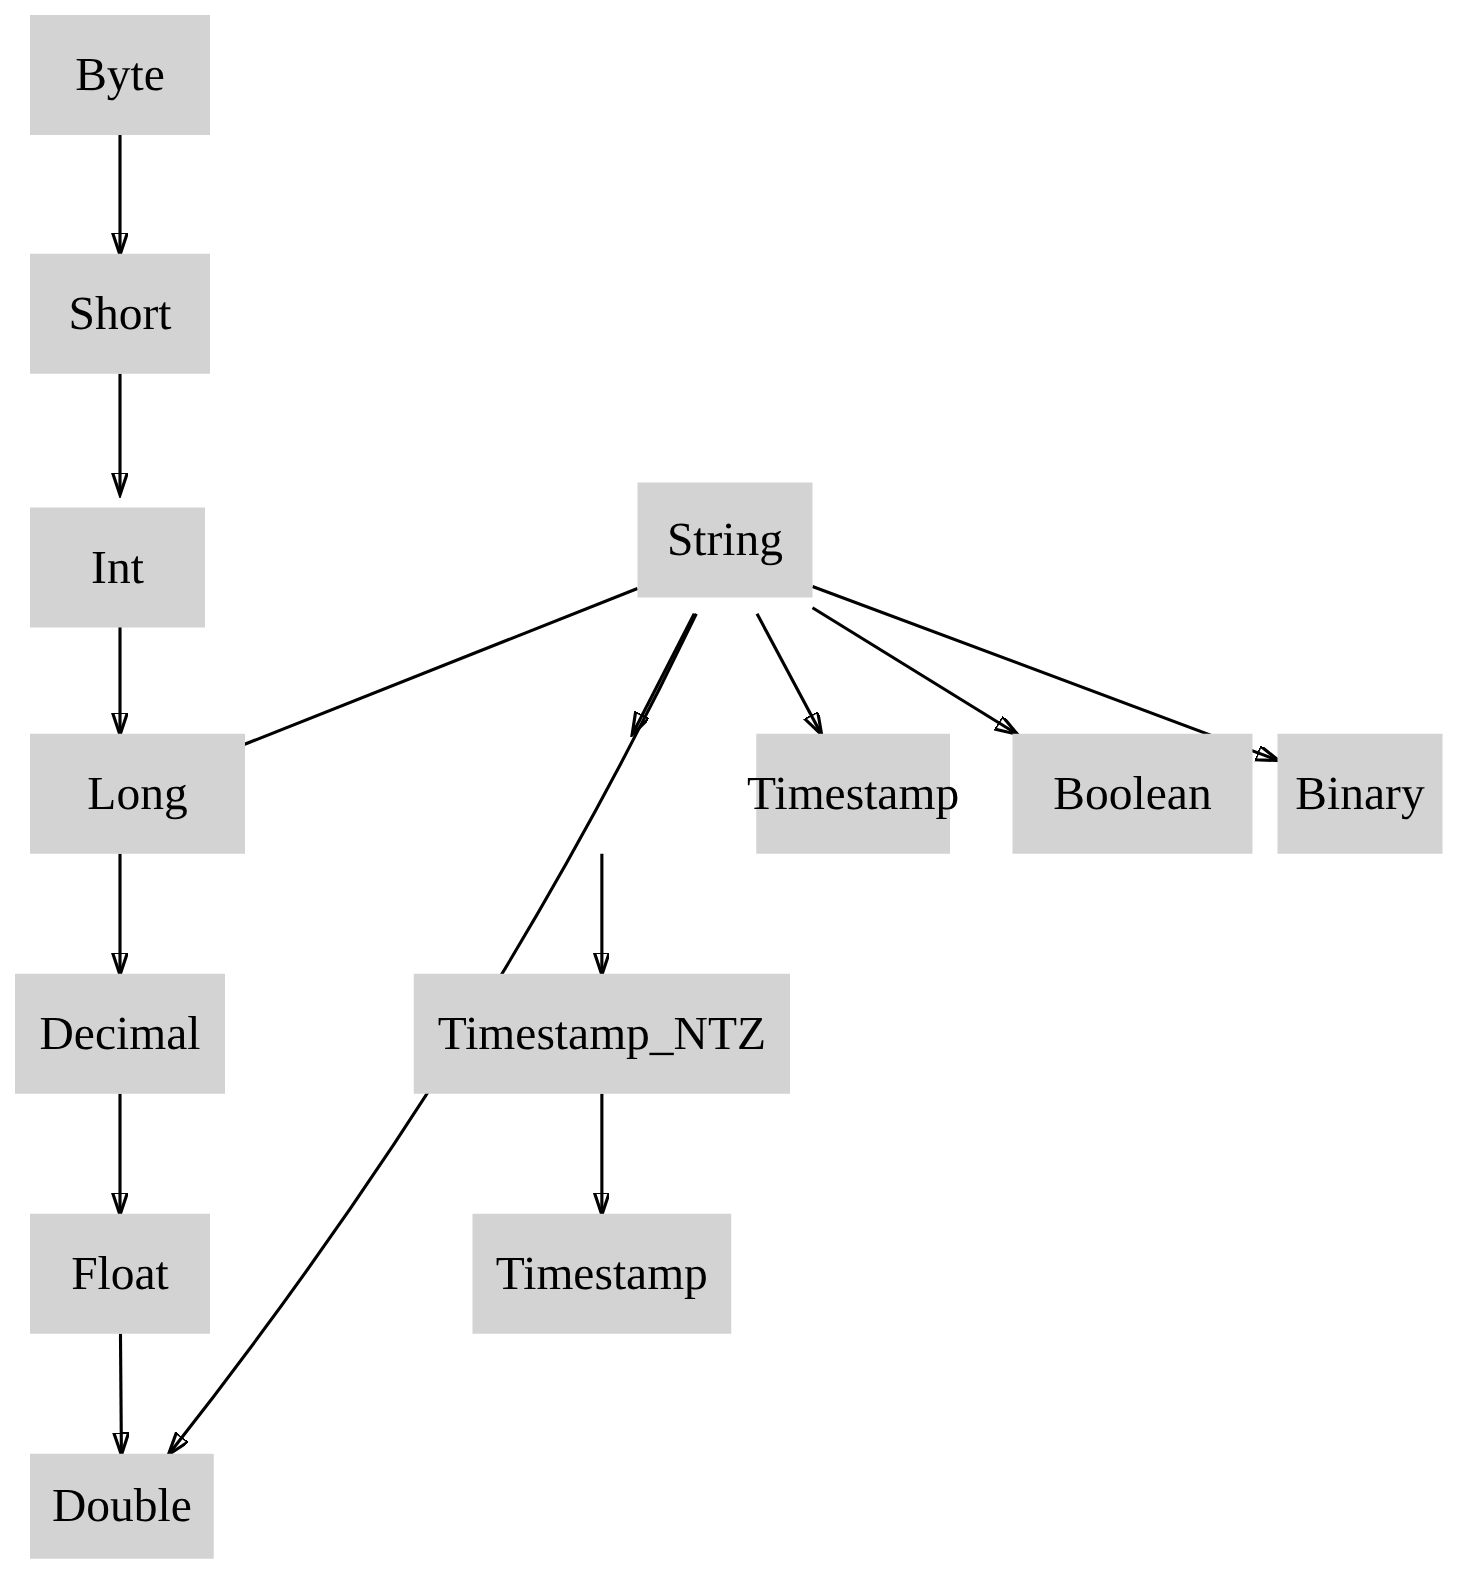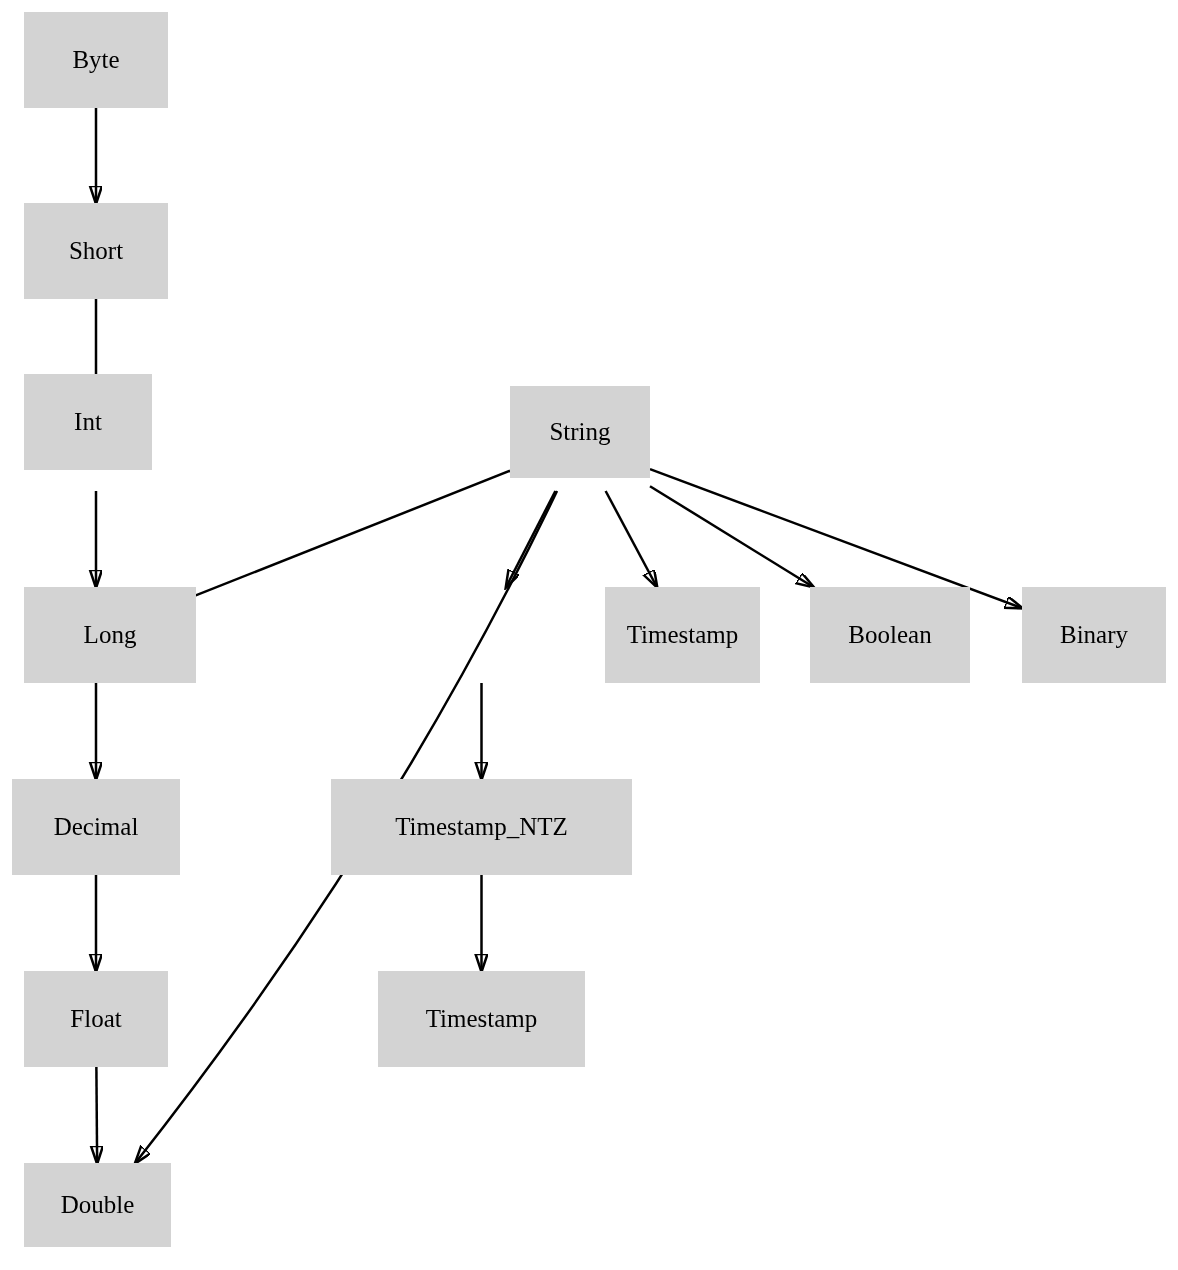--- a/index.html
+++ b/index.html
@@ -27,21 +27,21 @@
     stroke: #000000;
     stroke-width: 2.5;
   }
   .node {
     position: absolute;
     background: #d3d3d3;
     color: #000000;
     display: flex;
     align-items: center;
     justify-content: center;
-    font-size: 25px;
+    font-size: 38px;
     white-space: nowrap;
     user-select: none;
   }
 </style>
 </head>
 <body>
 
 <div id="canvas">
   <svg id="edges" width="1178" height="1270" viewBox="0 0 1178 1270">
     <defs>
@@ -60,24 +60,24 @@
       <path d="M605.625,491 L656.875,587" marker-end="url(#arrowhead)"></path>
       <path d="M650,486.2154340836013 L813.25,587" marker-end="url(#arrowhead)"></path>
       <path d="M650,469.147859922179 L1022,608.1050583657587" marker-end="url(#arrowhead)"></path>
       <path d="M557.0277078085643,491 Q390,840 135.34366576819406,1163" marker-end="url(#arrowhead)"></path>
       <path d="M481.5,683 L481.5,779" marker-end="url(#arrowhead)"></path>
       <path d="M481.5,875 L481.5,971" marker-end="url(#arrowhead)"></path>
     </svg>
 
   <div class="node" style="left:24px;  top:12px;   width:144px; height:96px">Byte</div>
   <div class="node" style="left:24px;  top:203px;  width:144px; height:96px">Short</div>
-  <div class="node" style="left:24px;  top:374px;  width:128px; height:96px">Int</div>
+  <div class="node" style="left:24px;  top:406px;  width:140px; height:96px">Int</div>
   <div class="node" style="left:510px; top:386px;  width:140px; height:92px">String</div>
   <div class="node" style="left:24px;  top:587px;  width:172px; height:96px">Long</div>
   <div class="node" style="left:605px; top:587px;  width:155px; height:96px">Timestamp</div>
-  <div class="node" style="left:810px; top:587px;  width:160px; height:96px">Boolean</div>
-  <div class="node" style="left:1022px;top:587px;  width:144px; height:96px">Binary</div>
+  <div class="node" style="left:810px; top:587px;  width:192px; height:96px">Boolean</div>
+  <div class="node" style="left:1022px;top:587px;  width:132px; height:96px">Binary</div>
   <div class="node" style="left:12px;  top:779px;  width:168px; height:96px">Decimal</div>
   <div class="node" style="left:331px; top:779px;  width:301px; height:96px">Timestamp_NTZ</div>
   <div class="node" style="left:24px;  top:971px;  width:144px; height:96px">Float</div>
   <div class="node" style="left:378px; top:971px;  width:207px; height:96px">Timestamp</div>
   <div class="node" style="left:24px;  top:1163px; width:147px; height:84px">Double</div>
 </div>
 
 </body></html>

